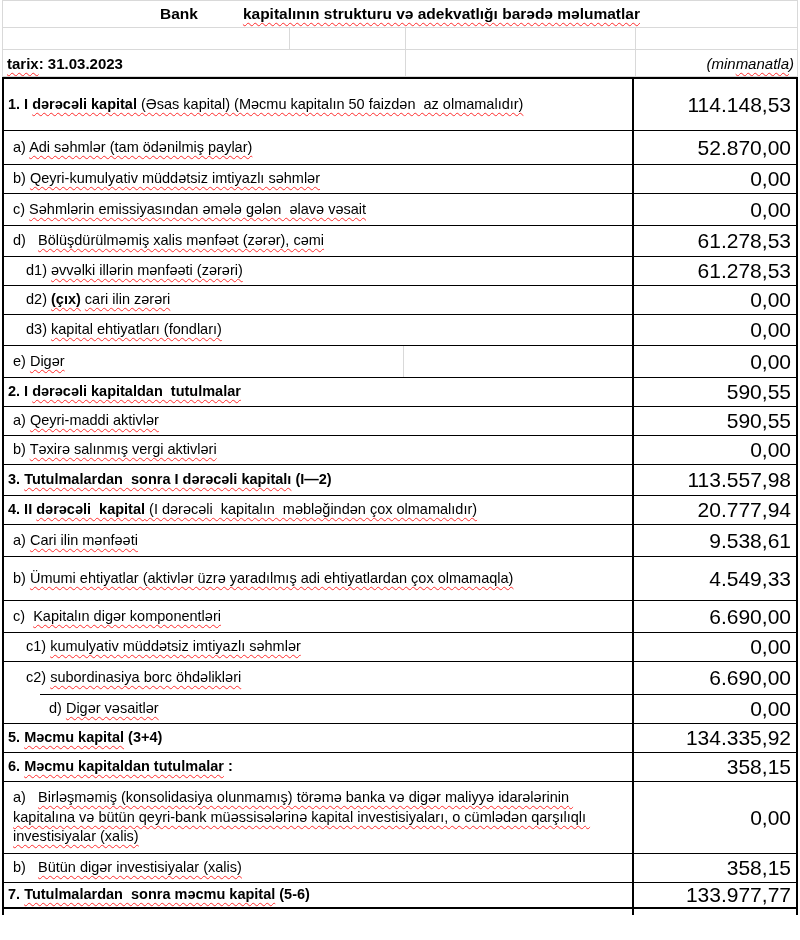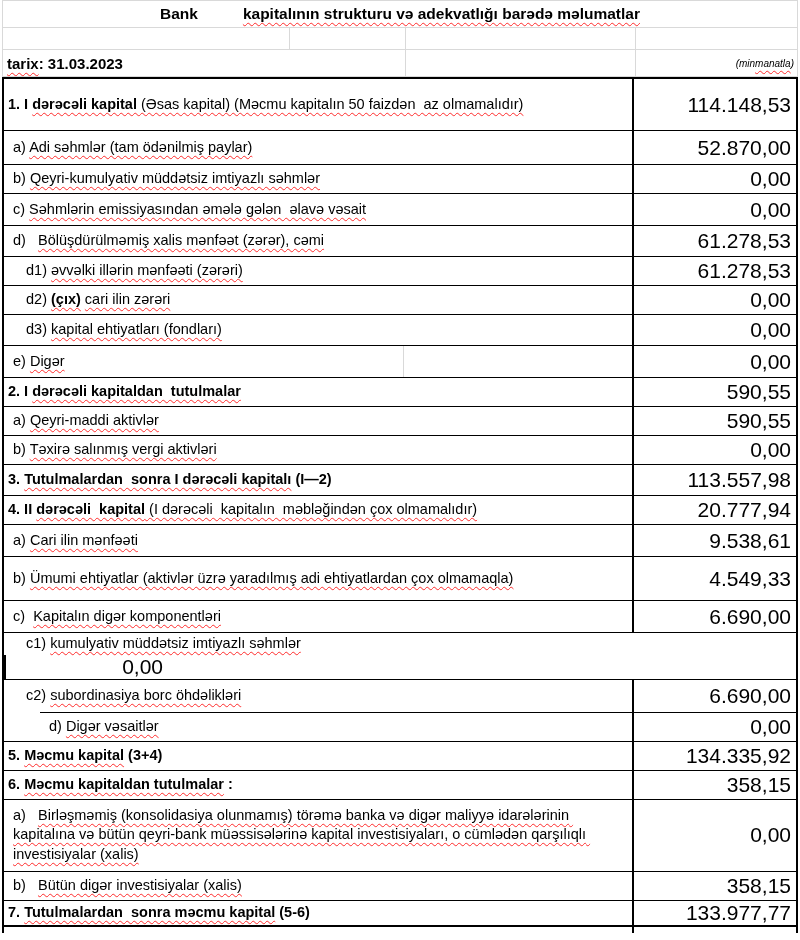--- a/index.html
+++ b/index.html
@@ -44,21 +44,21 @@
   .empty-row .cc{width:230px;border-right:1px solid var(--grid);}
   .empty-row .cd{flex:1;}
   .date-row{height:27px;}
   .date-row .c1{
     width:403px;border-right:1px solid var(--grid);
     display:flex;align-items:center;padding-left:4px;font-size:15px;
   }
   .date-row .c2{width:230px;border-right:1px solid var(--grid);}
   .date-row .c3{
     flex:1;display:flex;align-items:center;justify-content:flex-end;
-    padding-right:3px;font-size:10px;text-align:center;
+    padding-right:3px;font-size:15px;text-align:center;
   }
 
   
   .maintable{border:2px solid var(--border);border-bottom:none;}
   .trow{display:flex;border-top:1px solid var(--border);}
   .trow:first-child{border-top:none;}
   .tlabel{
     flex:1;position:relative;display:flex;align-items:center;
     padding-top:1px;padding-bottom:1px;
   }
@@ -213,21 +213,21 @@
           <div class="ltext"><span>b) </span><span class="w">Ümumi ehtiyatlar (aktivlər üzrə yaradılmış adi ehtiyatlardan çox olmamaqla)</span></div>
         </div>
         <div class="tvalue">4.549,33</div>
       </div>
       <div class="trow lvl1" style="min-height: 32px;">
         <div class="tlabel">
           <div class="ltext"><span>c)  </span><span class="w">Kapitalın digər komponentləri</span></div>
         </div>
         <div class="tvalue">6.690,00</div>
       </div>
-      <div class="trow lvl2" style="min-height: 29px; flex-direction: column;">
+      <div class="trow lvl2" style="min-height: 29px;">
         <div class="tlabel">
           <div class="ltext"><span>c1) </span><span class="w">kumulyativ müddətsiz imtiyazlı səhmlər</span></div>
         </div>
         <div class="tvalue">0,00</div>
       </div>
       <div class="trow lvl2" style="min-height: 33px;">
         <div class="tlabel">
           <div class="ltext"><span>c2) </span><span class="w">subordinasiya borc öhdəlikləri</span></div>
         </div>
         <div class="tvalue">6.690,00</div>

